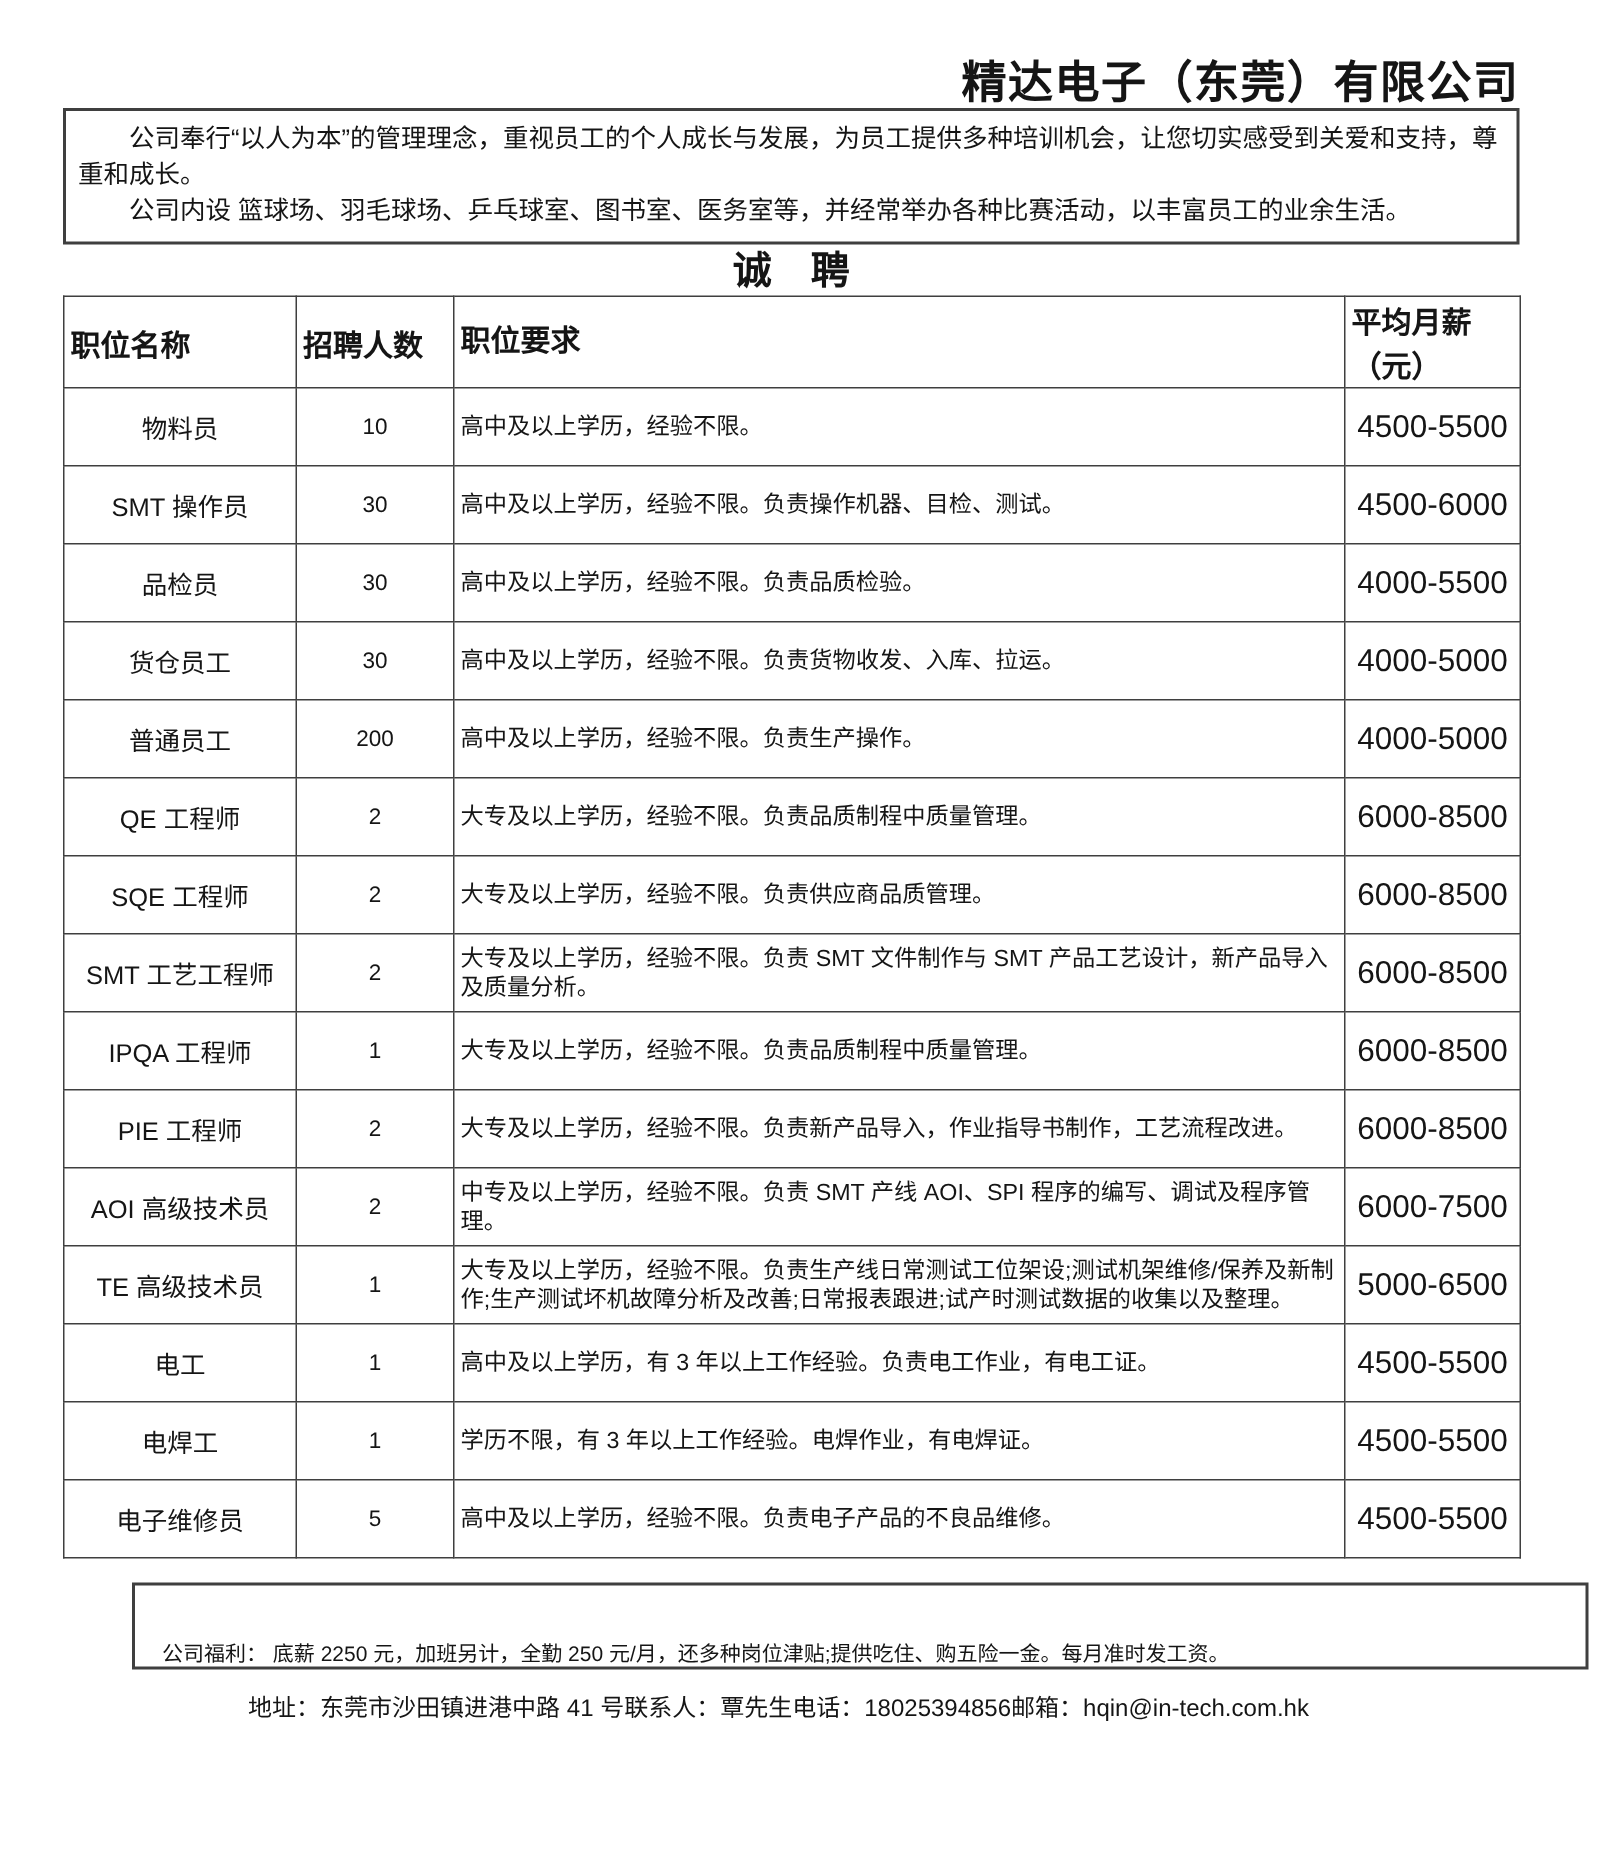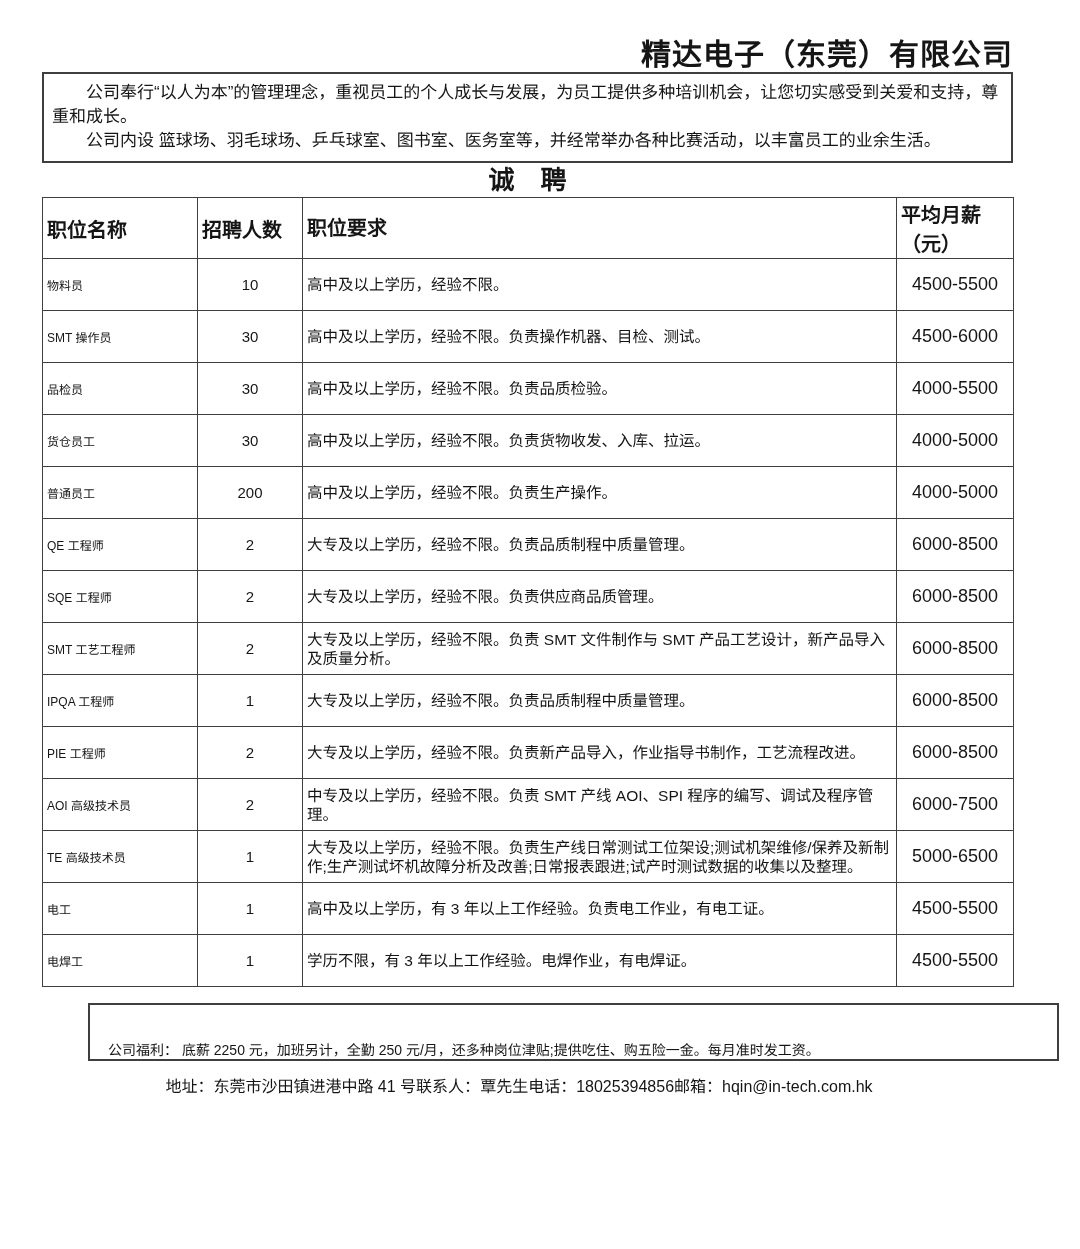--- a/index.html
+++ b/index.html
@@ -49,24 +49,24 @@
     padding: 1px 4px;
     overflow: hidden;
   }
   table.jobs thead th {
     height: 30px;
     font-size: 20px;
     font-weight: bold;
     text-align: left;
   }
   table.jobs tbody td { height: 52px; }
-  .col-pos    { width: 155px; text-align: left; font-size: 12px; }
+  .col-pos    { width: 155px; text-align: center; font-size: 17px; }
   .col-count  { width: 105px; text-align: center; font-size: 15px; }
   .col-req    { width: 594px; text-align: left; font-size: 15.5px; line-height: 19px; padding-left: 6px; }
-  .col-salary { width: 117px; text-align: center; font-size: 18px; }
+  .col-salary { width: 117px; text-align: center; font-size: 21px; }
   .benefits-box {
     width: 971px;
     border: 2px solid #3f3f3f;
     margin-top: 16px;
     height: 58px;
     display: flex;
     align-items: flex-end;
     padding-left: 18px;
     font-size: 14px;
     margin-left: 46px;
@@ -182,20 +182,26 @@
           <td class="col-count">1</td>
           <td class="col-req">高中及以上学历，有 3 年以上工作经验。负责电工作业，有电工证。</td>
           <td class="col-salary">4500-5500</td>
         </tr>
         <tr>
           <td class="col-pos">电焊工</td>
           <td class="col-count">1</td>
           <td class="col-req">学历不限，有 3 年以上工作经验。电焊作业，有电焊证。</td>
           <td class="col-salary">4500-5500</td>
         </tr>
+        <tr>
+          <td class="col-pos">电子维修员</td>
+          <td class="col-count">5</td>
+          <td class="col-req">高中及以上学历，经验不限。负责电子产品的不良品维修。</td>
+          <td class="col-salary">4500-5500</td>
+        </tr>
       </tbody>
   </table>
 
   <div class="benefits-box">
     <span>公司福利： 底薪 2250 元，加班另计，全勤 250 元/月，还多种岗位津贴;提供吃住、购五险一金。每月准时发工资。</span>
   </div>
 
   <div class="doc-footer">
     <span class="seg"><span>地址：</span><span>东莞市沙田镇进港中路 41 号</span></span>
     <span class="seg"><span>联系人：</span><span>覃先生</span></span>

